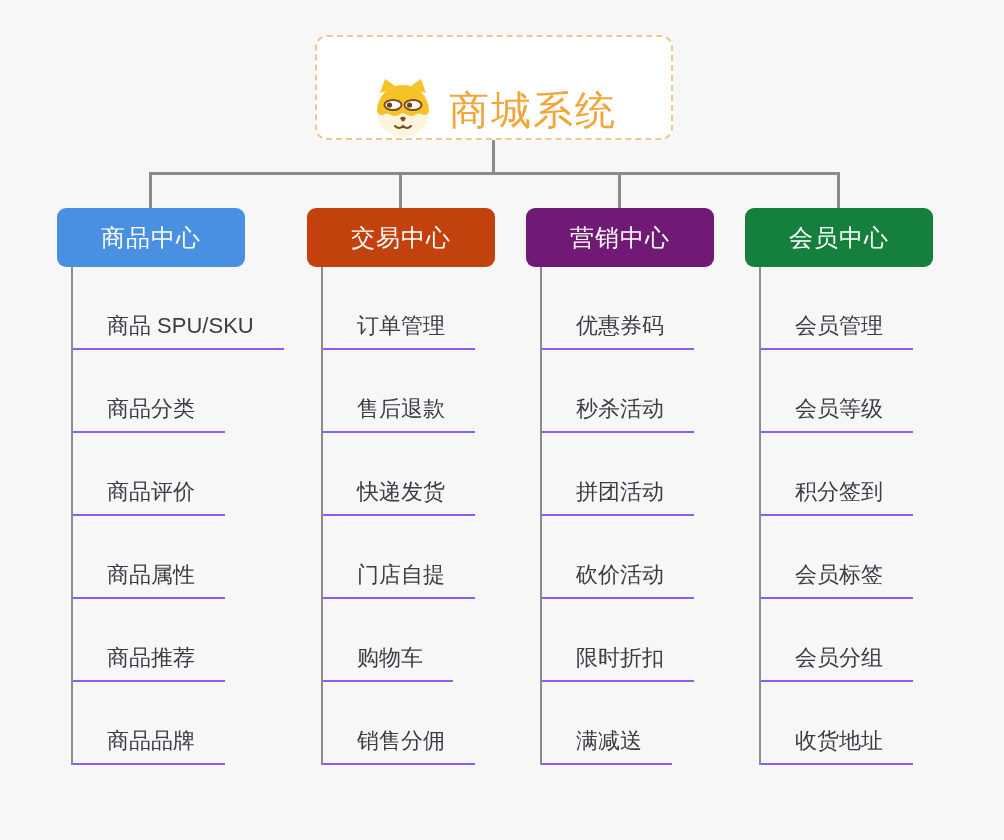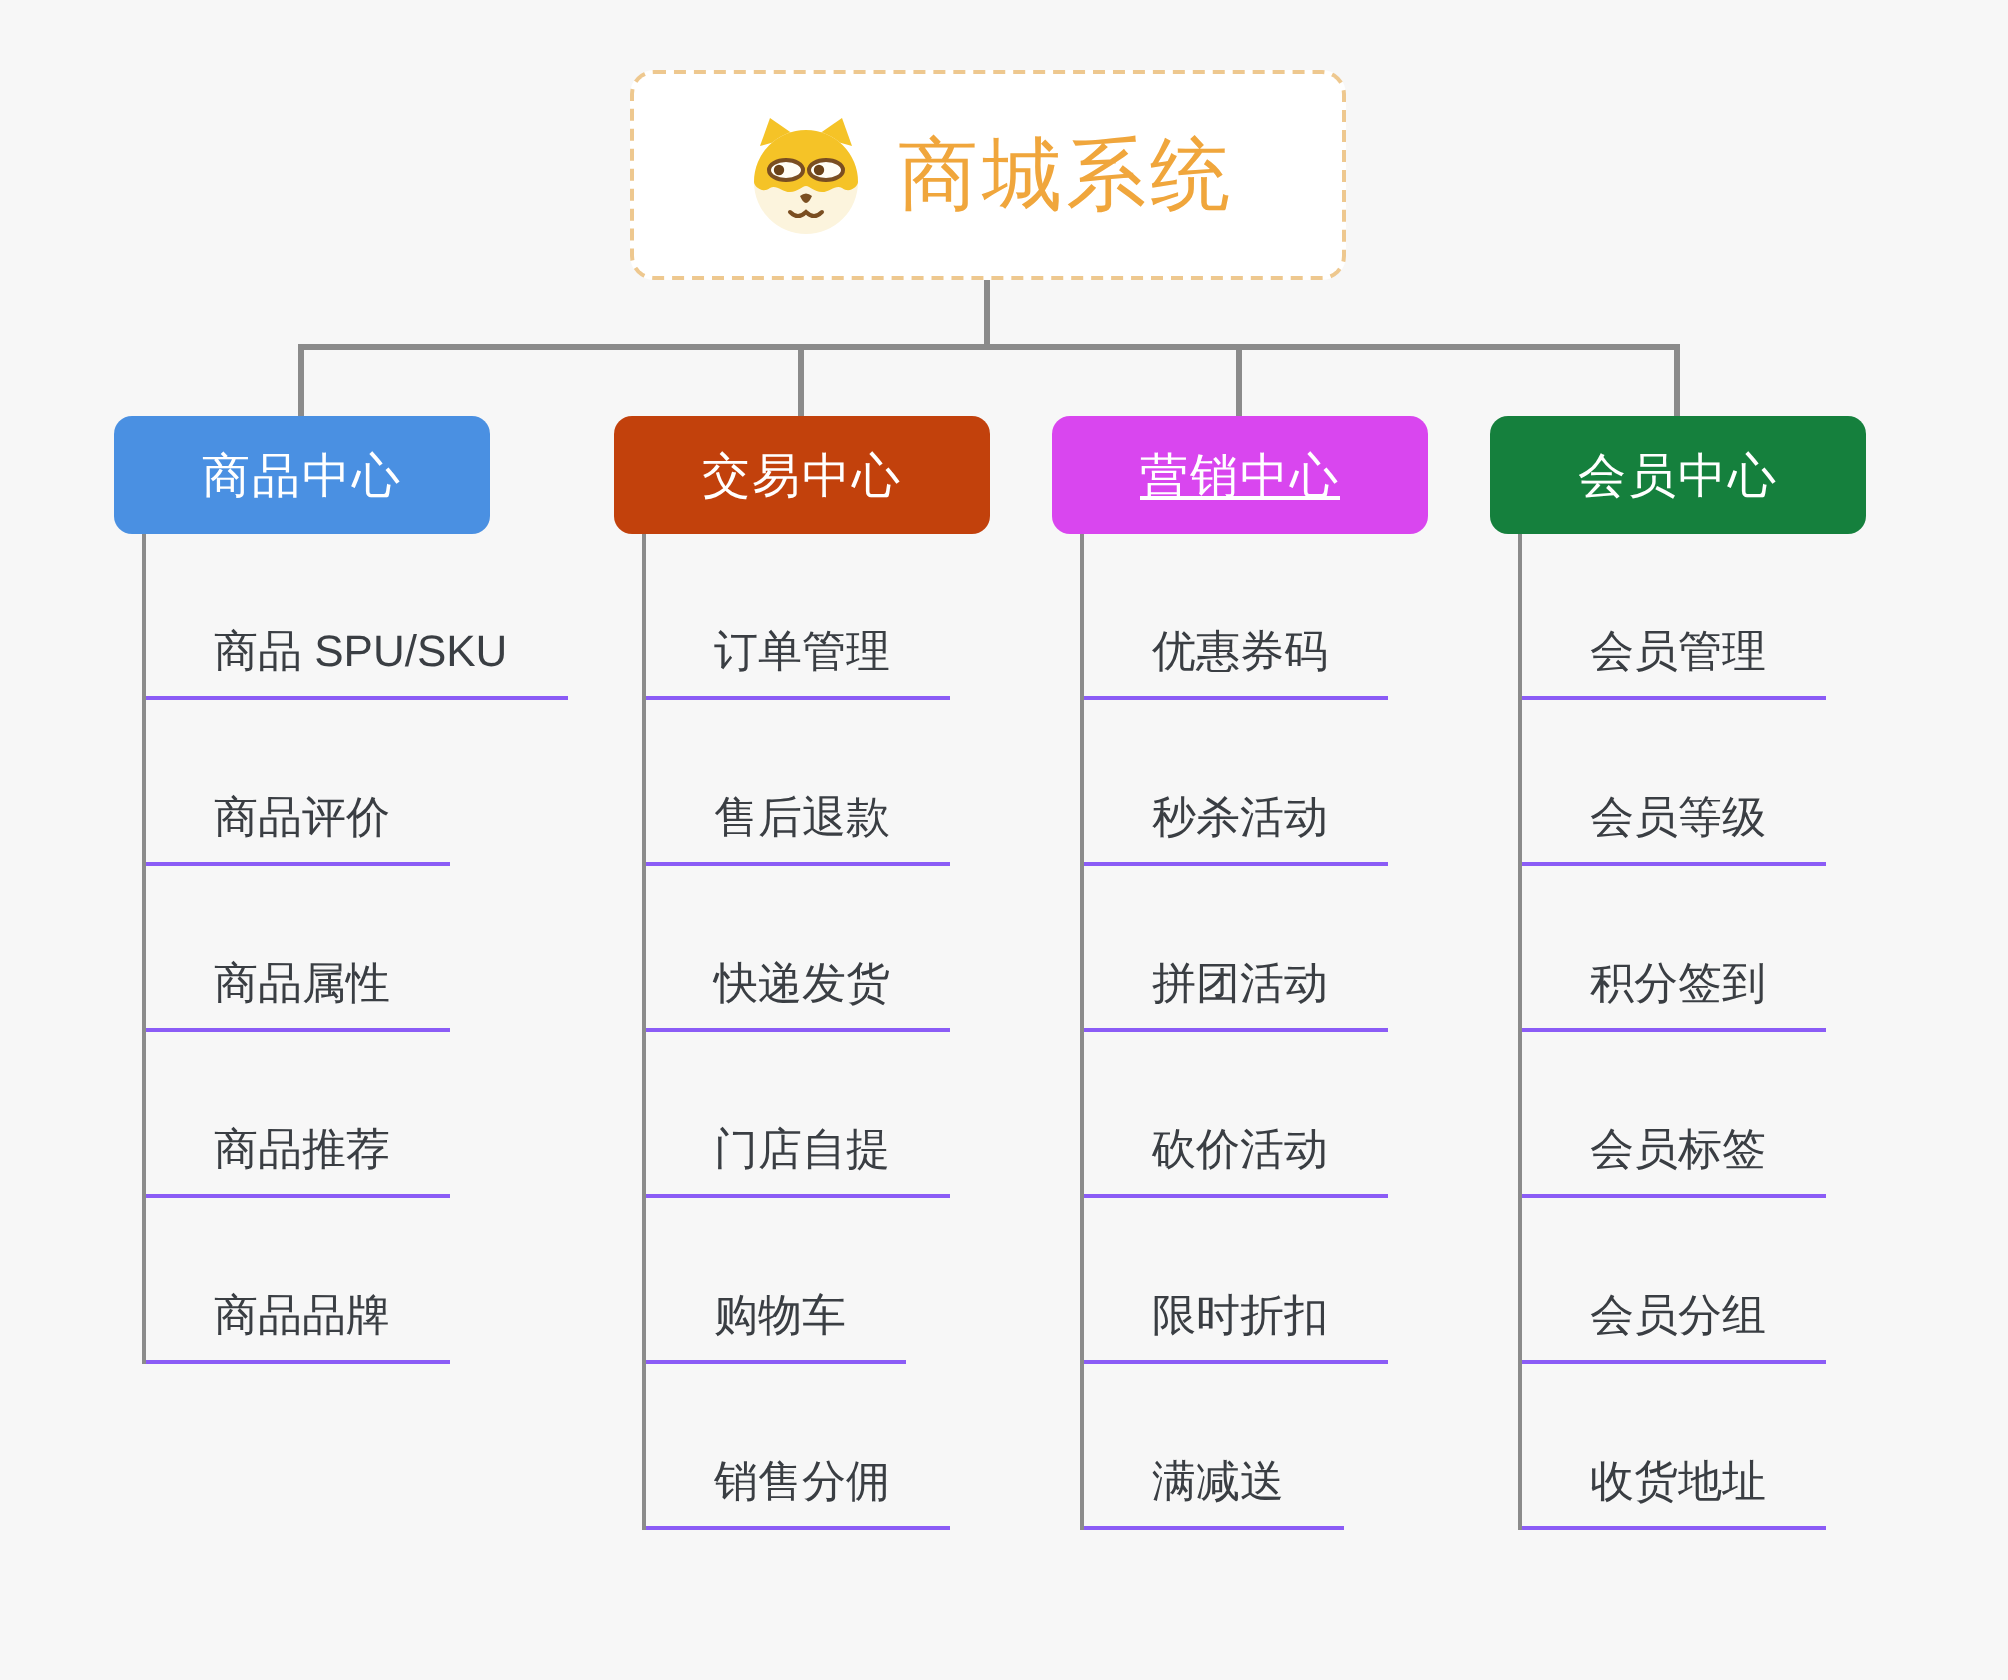--- a/index.html
+++ b/index.html
@@ -84,43 +84,44 @@
 
 <div class="canvas">
 
   <div class="conn v" style="left:492px;top:140px;height:34px"></div>
   <div class="conn h" style="left:149px;top:172px;width:691px"></div>
   <div class="conn v" style="left:149px;top:174px;height:36px"></div>
   <div class="conn v" style="left:399px;top:174px;height:36px"></div>
   <div class="conn v" style="left:618px;top:174px;height:36px"></div>
   <div class="conn v" style="left:837px;top:174px;height:36px"></div>
 
-  <div class="root-node" style="color: rgb(240, 166, 60);">
+  <div class="root-node" style="color: rgb(240, 166, 60); align-items: flex-end;">
     <svg class="dog-icon" viewBox="0 0 64 60" aria-hidden="true">
       <path d="M9 15 L14 1 L27 10 Z" fill="#f5c327"></path>
       <path d="M55 15 L50 1 L37 10 Z" fill="#f5c327"></path>
       <circle cx="32" cy="33" r="26" fill="#fcf4dd"></circle>
       <path d="M6 33 a26 26 0 0 1 52 0 c0 2 -4 6 -8 3 c-3 -2 -6 2 -10 2 c-4 0 -6 -3 -8 -3 c-2 0 -4 3 -8 3 c-4 0 -7 -4 -10 -2 c-4 3 -8 -1 -8 -3 z" fill="#f5c327"></path>
       <ellipse cx="22" cy="27" rx="8.5" ry="5" fill="#fffdf5" stroke="#7a4e21" stroke-width="2"></ellipse>
       <ellipse cx="42" cy="27" rx="8.5" ry="5" fill="#fffdf5" stroke="#7a4e21" stroke-width="2"></ellipse>
       <circle cx="18.5" cy="27" r="2.6" fill="#6b4218"></circle>
       <circle cx="38.5" cy="27" r="2.6" fill="#6b4218"></circle>
       <path d="M29 40 q3 -2.5 6 0 q-1.5 3.5 -3 3.5 q-1.5 0 -3 -3.5 z" fill="#7a4e21"></path>
       <path d="M24 48 q4 4 8 0 q4 4 8 0" fill="none" stroke="#7a4e21" stroke-width="2" stroke-linecap="round"></path>
     </svg>
     <span class="root-label">商城系统</span>
   </div>
 
   <div class="branch-header" style="left: 57px; background-color: rgb(74, 144, 226); color: rgb(255, 255, 255);">商品中心</div>
   <div class="branch-header" style="left: 307px; background-color: #c2410c; color: rgb(255, 255, 255);">交易中心</div>
-  <div class="branch-header" style="left: 526px; background-color: #d946ef; color: rgb(255, 255, 255); text-decoration: underline;">营销中心</div>
+  <div class="branch-header" style="left: 526px; background-color: #701a75; color: rgb(255, 255, 255);">营销中心</div>
   <div class="branch-header" style="left: 745px; background-color: #15803d; color: rgb(255, 255, 255);">会员中心</div>
 
   <div class="branch-column" style="left:71px">
     <div class="leaf-item">商品 SPU/SKU</div>
+    <div class="leaf-item">商品分类</div>
     <div class="leaf-item">商品评价</div>
     <div class="leaf-item">商品属性</div>
     <div class="leaf-item">商品推荐</div>
     <div class="leaf-item">商品品牌</div>
   </div>
 
   <div class="branch-column" style="left:321px">
     <div class="leaf-item">订单管理</div>
     <div class="leaf-item">售后退款</div>
     <div class="leaf-item">快递发货</div>

